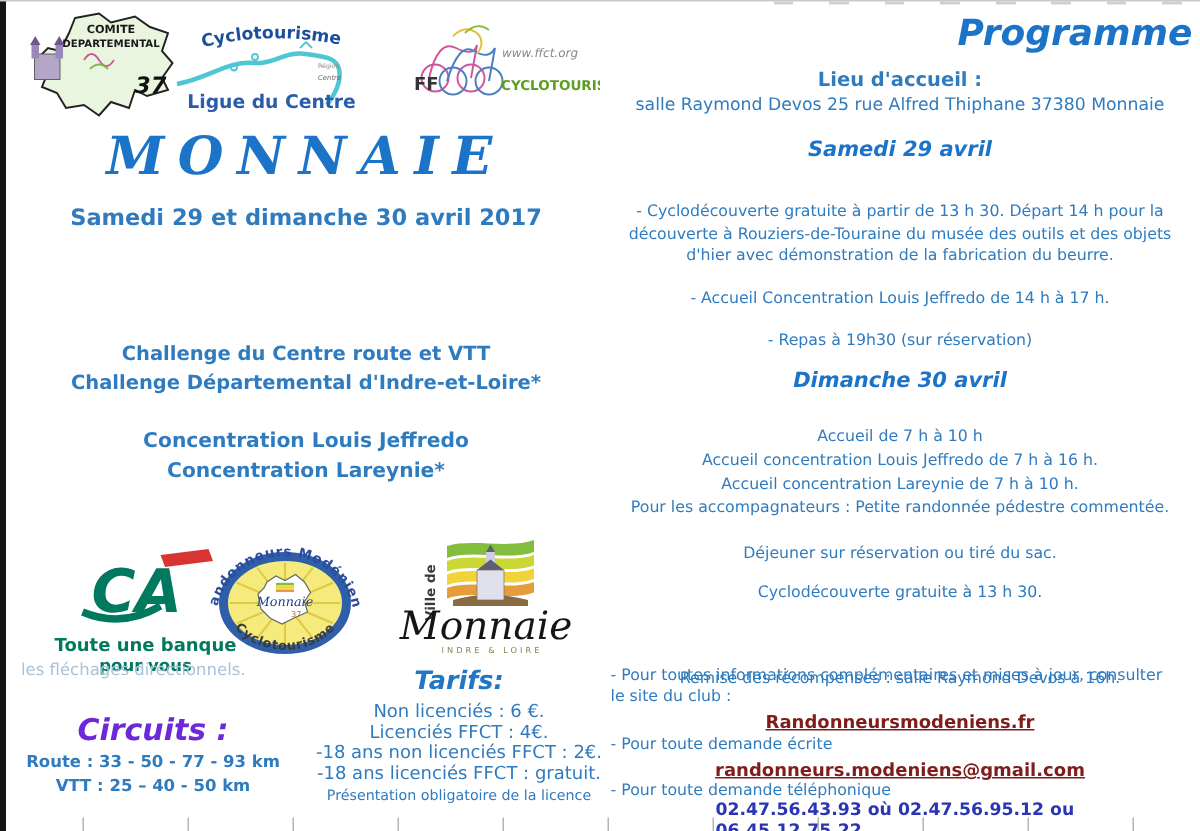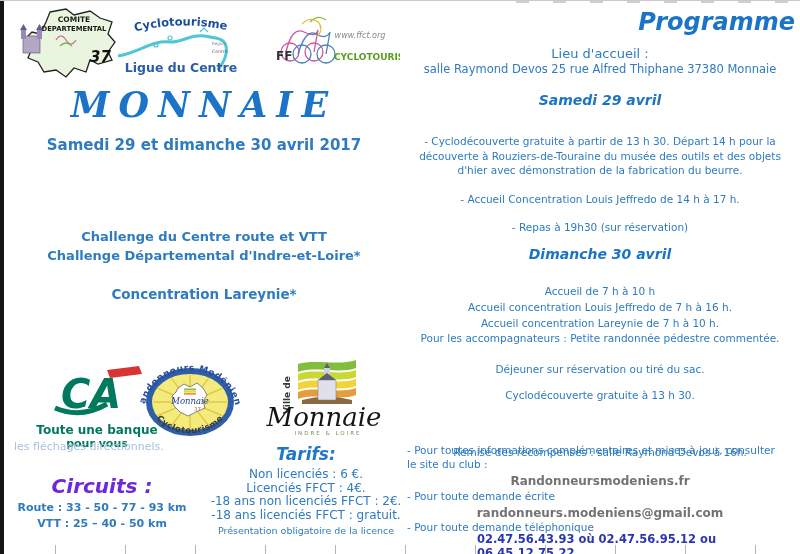--- a/index.html
+++ b/index.html
@@ -39,30 +39,30 @@
   .tarifs .hd{font-style:italic;font-weight:bold;font-size:17px;color:#1f77c6;}
   .tarifs .ln{font-size:12px;color:#2f7bbf;line-height:13.5px;}
   .tarifs .lines{margin-top:4px;}
   .tarifs .note{font-size:9.5px;color:#2f7bbf;line-height:12.5px;margin-top:3px;}
 
   
   .rcol{position:absolute;left:405px;top:0;width:390px;height:554px;}
   .programme{position:absolute;left:0;top:8px;width:390px;text-align:right;
       font-style:italic;font-weight:bold;font-size:24px;color:#1b74c8;}
   .lieu-label{position:absolute;left:0;top:46px;width:390px;text-align:center;
-      font-weight:normal;font-size:13px;color:#2f7bbf;}
+      font-weight:bold;font-size:13px;color:#2f7bbf;}
   .lieu-addr{position:absolute;left:0;top:62px;width:390px;text-align:center;
       font-size:11.5px;color:#2f7bbf;}
   .day-hd{position:absolute;width:390px;text-align:center;
       font-style:italic;font-weight:bold;font-size:14px;color:#1b74c8;}
   .rtext{position:absolute;width:390px;text-align:center;font-size:10.5px;
       color:#2f7bbf;line-height:1.4;}
   .rleft{position:absolute;left:2px;width:380px;text-align:left;font-size:10.5px;
       color:#2f7bbf;line-height:1.3;}
-  .link{font-weight:bold;font-size:12px;color:#737373;cursor:pointer;text-align:right;}
+  .link{font-weight:bold;font-size:12px;color:#7f1d1d;text-decoration:underline;cursor:pointer;text-align:right;}
   .linkrow{position:absolute;width:390px;text-align:center;}
   .phones{position:absolute;left:72px;top:532px;font-size:11.5px;font-weight:600;color:#2a35b5;}
 </style>
 </head>
 <body>
 
 <div id="page">
   <div class="edge-left"></div>
   <div class="edge-top"></div>
   <div class="top-artifact"></div>
@@ -115,20 +115,21 @@
 
     <div class="title">MONNAIE</div>
     <div class="dates">Samedi 29 et dimanche 30 avril 2017</div>
 
     <div class="challenge">
       <div>Challenge du Centre route et VTT</div>
       <div>Challenge Départemental d'Indre-et-Loire*</div>
     </div>
 
     <div class="concentr">
+      <div>Concentration Louis Jeffredo</div>
       <div>Concentration Lareynie*</div>
     </div>
 
     <div class="ca-block">
       <svg width="112" height="52" viewBox="0 0 112 52">
         <text x="20" y="42" font-size="40" font-weight="bold" font-style="italic" fill="#00795f">CA</text>
         <polygon points="66,4 98,0 101,8 69,12" fill="#d93434"></polygon>
         <path d="M14,42 Q40,53 66,38" stroke="#00795f" stroke-width="5" fill="none"></path>
       </svg>
       <div class="ca-cap1">Toute une banque</div>

